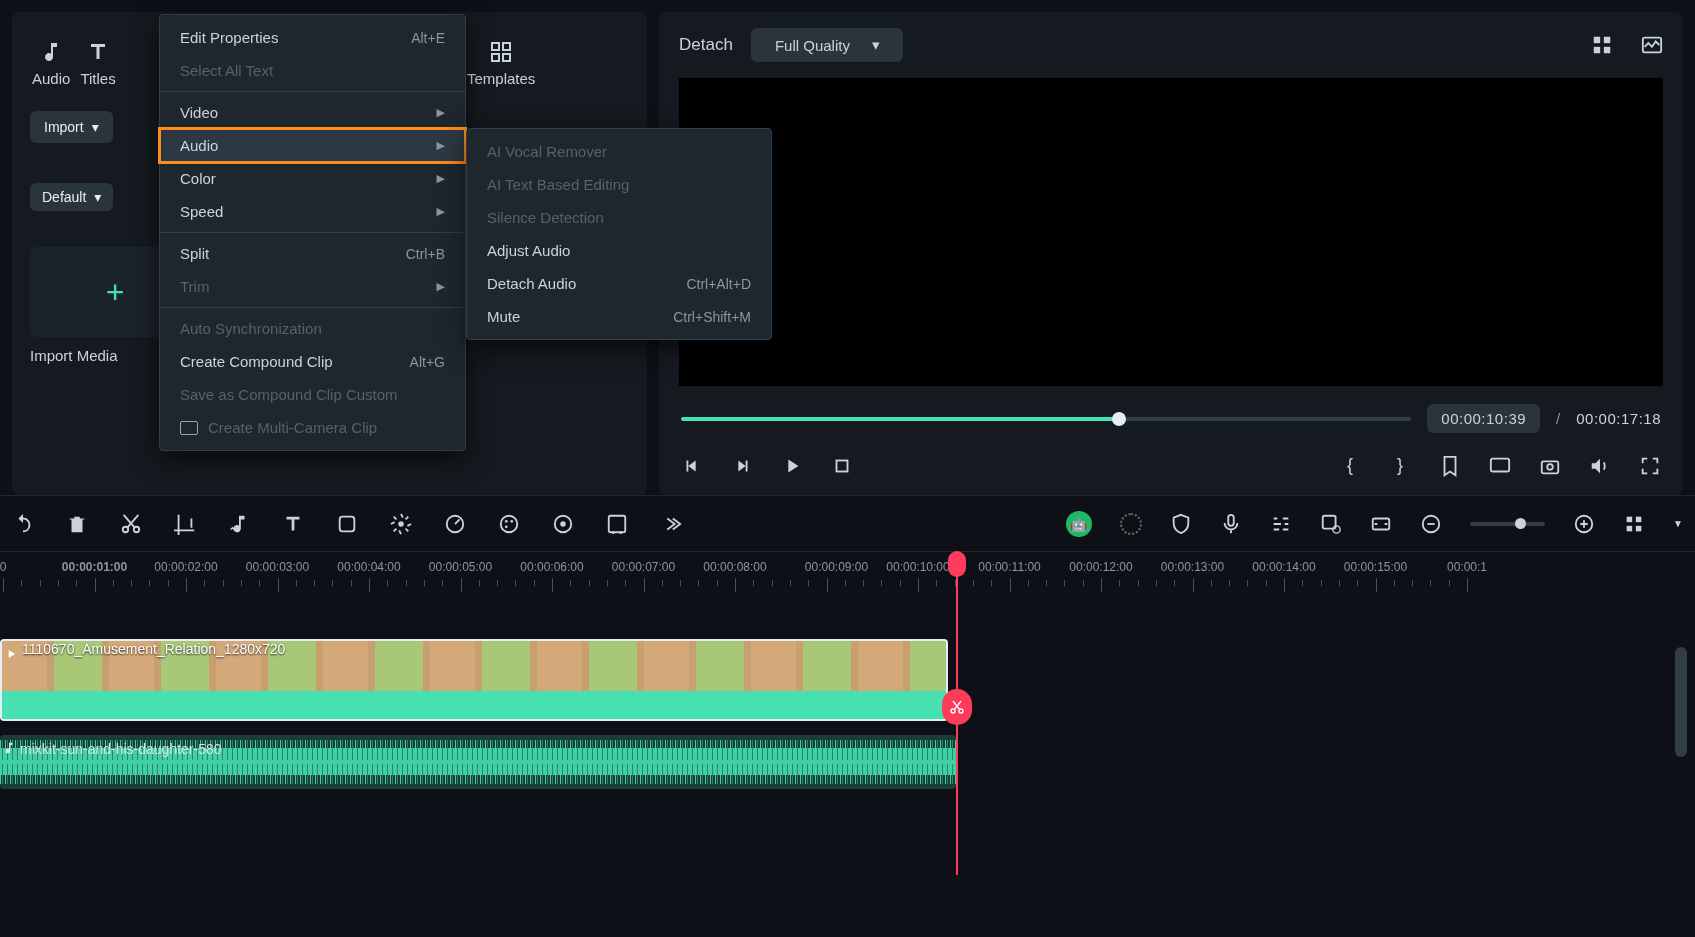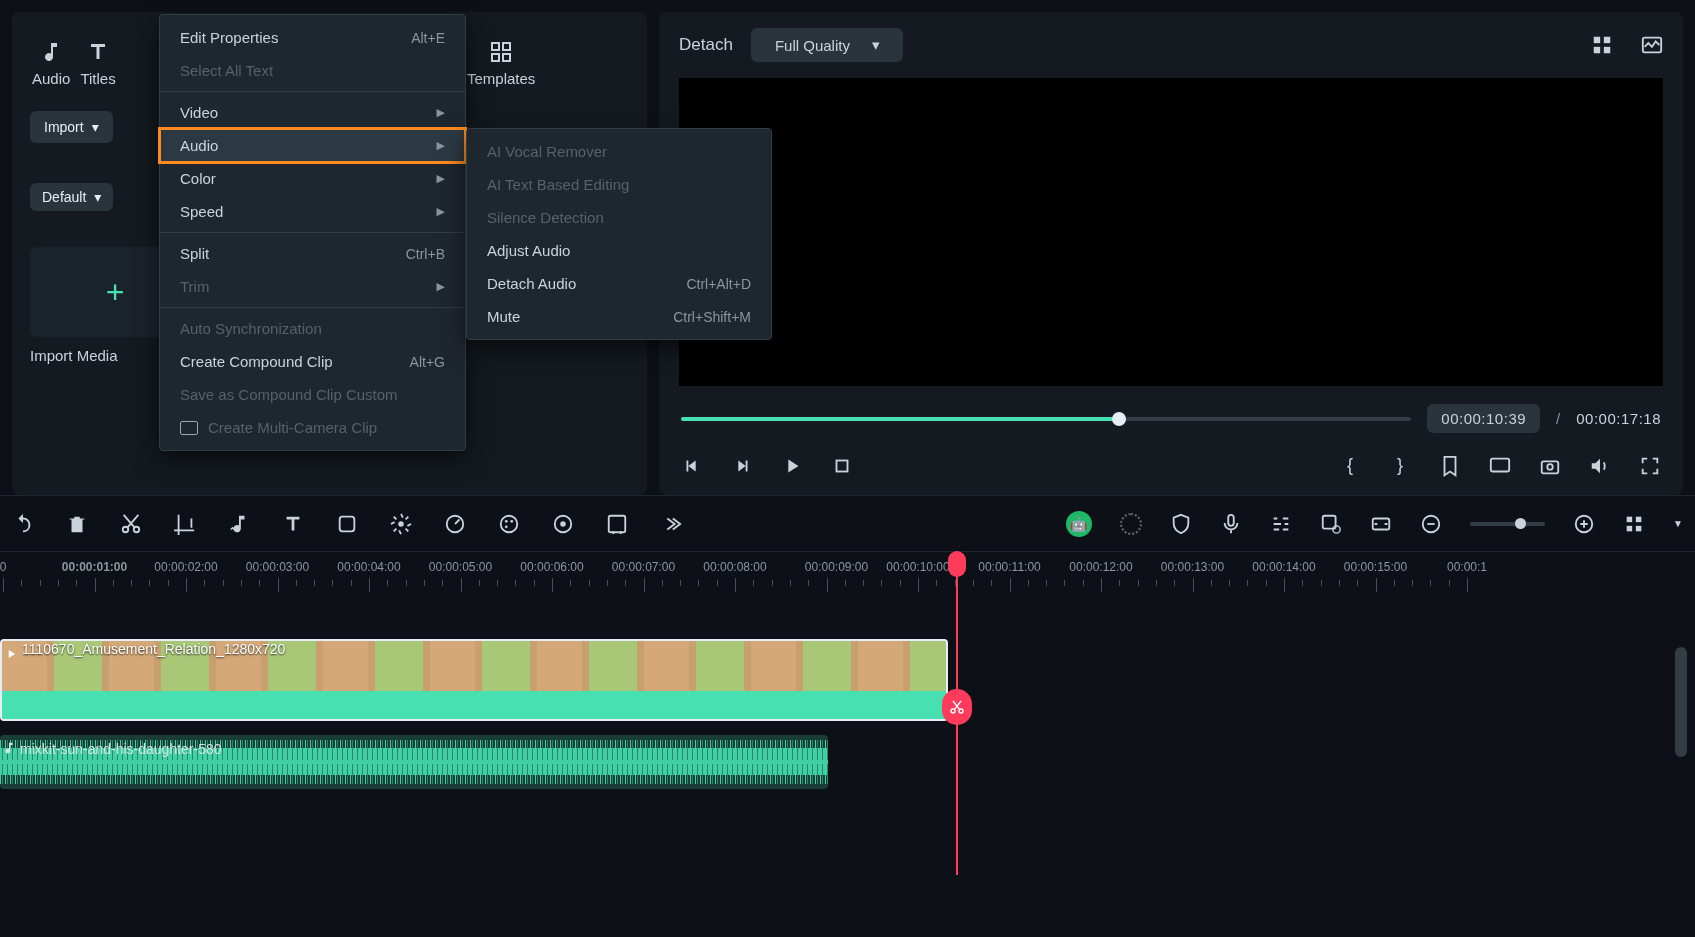--- a/index.html
+++ b/index.html
@@ -68,21 +68,21 @@
 .playhead { position: absolute; top: -44px; bottom: 0; left: 956px; width: 2px; background: #ff3b5c; z-index: 20; }
 .playhead-head { position: absolute; top: 0; left: -8px; width: 18px; height: 26px; background: #ff3b5c; border-radius: 10px; }
 .cut-badge { position: absolute; top: 94px; left: 942px; width: 30px; height: 36px; background: #ff3b5c; border-radius: 16px; display: flex; align-items: center; justify-content: center; z-index: 25; }
 
 .video-track { position: absolute; top: 44px; left: 0; width: 948px; height: 82px; background: linear-gradient(180deg, #c8a870 0%, #b8986a 100%); border: 2px solid #e6eef5; border-radius: 4px; overflow: hidden; }
 .video-track::after { content: ''; position: absolute; left:0; right:0; bottom:0; height: 28px; background: #46e0b1; }
 .video-thumbs { position:absolute; left:0; right:0; top:0; bottom:28px; background: repeating-linear-gradient(90deg, #d4a878 0, #d4a878 45px, #c8a070 45px, #c8a070 52px, #a8c878 52px, #a8c878 100px, #c8a070 100px, #c8a070 107px); }
 .video-clip-label { position: absolute; top: 0; left: 20px; font-size: 14px; color: #fff; text-shadow: 0 1px 2px rgba(0,0,0,.8); z-index:2;}
 .clip-type-icon { position: absolute; top: 6px; left: 2px; width: 14px; height: 14px; color: #fff; z-index:2;}
 
-.audio-track { position: absolute; top: 140px; left: 0; width: 828px; height: 54px; background: #1a3d35; border-radius: 4px; overflow: hidden; }
+.audio-track { position: absolute; top: 140px; left: 0; width: 956px; height: 54px; background: #1a3d35; border-radius: 4px; overflow: hidden; }
 .audio-wave { position:absolute; inset:0; background: linear-gradient(180deg, transparent 0%, transparent 25%, #46e0b1 25%, #46e0b1 75%, transparent 75%); opacity:.9; }
 .audio-wave::before, .audio-wave::after { content:''; position:absolute; left:0; right:0; background: repeating-linear-gradient(90deg, #46e0b1 0, #46e0b1 1px, transparent 1px, transparent 2px, #2a8f6f 2px, #2a8f6f 3px, transparent 3px, transparent 5px); }
 .audio-wave::before { top:5px; height:20px; }
 .audio-wave::after { bottom:5px; height:20px; }
 .audio-clip-label { position: absolute; top: 6px; left: 20px; font-size: 14px; color: #d6e5e0; z-index:2; }
 
 .timeline-scroll { position: absolute; right: 8px; top: 52px; width: 12px; height: 110px; background: #333d45; border-radius: 6px; }
 
 svg { fill: currentColor; }
 </style>

